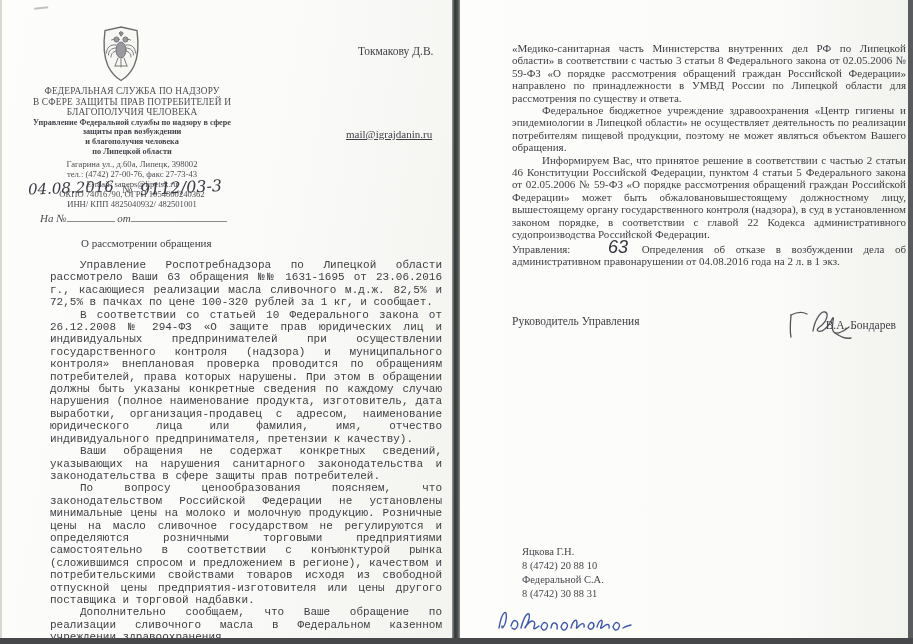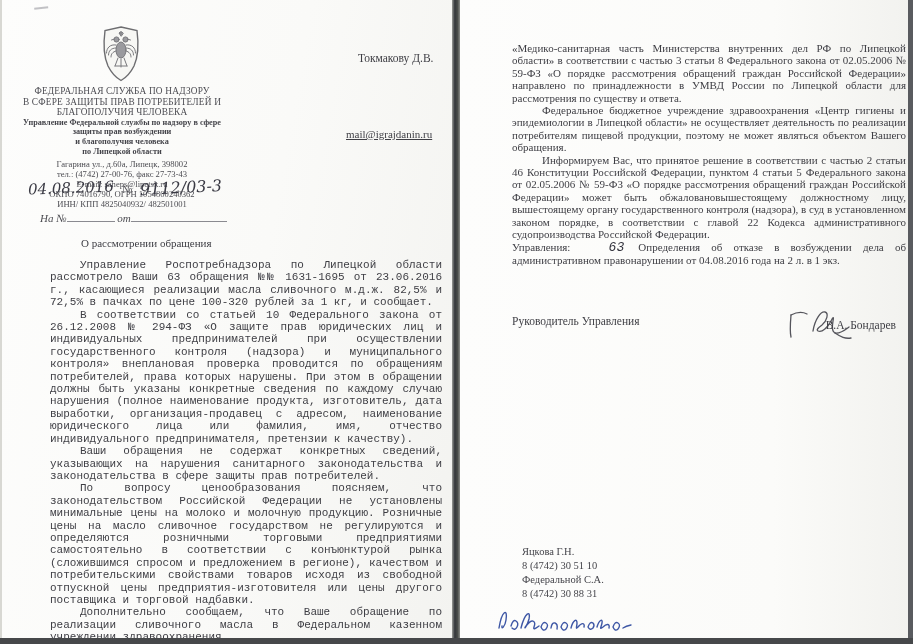--- a/index.html
+++ b/index.html
@@ -17,47 +17,47 @@
   .bottom-band { position:absolute; left:0; bottom:0; width:913px; height:6px; background:#46484a; }
   .right-band { position:absolute; right:0; top:0; width:5px; height:644px; background:#595b5f; }
   .left-band { position:absolute; left:0; top:0; width:2px; height:644px; background:#d8d8d3; }
 
   .page { position:absolute; top:0; height:644px; }
   .page-left { left:0; width:452px; background:linear-gradient(100deg,#fdfdfc 0%,#fafaf8 55%,#f3f3f0 100%); }
   .page-right { left:460px; width:448px; background:linear-gradient(90deg,#fdfdfc 0%,#fbfbf9 70%,#f2f2ef 100%); }
 
   
   .emblem { position:absolute; left:101px; top:26px; }
-  .letterhead { position:absolute; left:2px; top:86px; width:240px; text-align:center; color:#4c4c52; }
+  .letterhead { position:absolute; left:2px; top:86px; width:240px; text-align:center; color:#4c4c52;padding-left:10px; }
   .lh-caps { font-size:9.3px; line-height:10.6px; letter-spacing:.2px; }
   .lh-bold { font-weight:bold; font-size:8.2px; line-height:9.6px; color:#45454b; }
   .lh-addr { font-size:8.6px; line-height:10px; }
   .lh-gap { height:3px; }
 
   .outgoing { position:absolute; left:28px; top:178px; width:250px; white-space:nowrap; }
   .hand { font-family:"DejaVu Serif", serif; font-style:italic; color:#3a3a44; }
   .outgoing .hand-date { font-size:15px; transform:rotate(-2deg); display:inline-block; }
   .outgoing .no-sign { font-size:11px; color:#4c4c52; padding:0 4px; }
   .outgoing .hand-num { font-size:16px; transform:rotate(-3deg); display:inline-block; }
   .ref-line { position:absolute; left:40px; top:211px; font-size:11px; color:#4c4c52;font-style:italic; }
   .u-line { display:inline-block; border-bottom:1px solid #8a8a90; height:10px; }
 
-  .addressee { position:absolute; left:358px; top:52px; font-size:11.5px; color:#3e3e44; }
+  .addressee { position:absolute; left:358px; top:45px; font-size:11.5px; color:#3e3e44; }
   .email { position:absolute; left:346px; top:128px; font-size:11px; color:#3e3e44; text-decoration:underline; }
 
   
   .subject { position:absolute; left:58px; top:237px; font-size:11px; color:#3e3e44;margin-left:23px; }
   .body-block { position:absolute; font-size:11px; line-height:12.4px; text-align:justify; color:#3e3e44; }
   .body-left { left:50px; top:259px; width:392px;font-family:Liberation Mono, monospace; }
   .body-right { left:52px; top:42px; width:394px; }
   .body-block p { margin:0; }
   .body-block p.ind { text-indent:30px; }
 
   .attachment { margin-top:24px; }
-  .hand-count { font-family:Liberation Mono, monospace; font-style:italic; font-size:13px; color:#33333d; padding:0 3px;margin-left:24px; }
+  .hand-count { font-family:Liberation Sans, sans-serif; font-style:italic; font-size:18px; color:#33333d; padding:0 3px;margin-left:24px; }
 
   .signer-row { position:absolute; left:52px; top:315px; width:394px; font-size:11.5px; color:#3e3e44; }
   .signer-name { position:absolute; right:10px; top:4px; }
   .sig-bondarev { position:absolute; left:275px; top:-18px; }
 
   .contacts { position:absolute; left:62px; top:545px; font-size:10.5px; line-height:14px; color:#45454b; }
   .sig-blue { position:absolute; left:33px; top:600px; }
 
   .scan-mark { position:absolute; left:34px; top:3px; width:14px; height:4px;
     border-bottom:2px solid #9a9aa0; transform:rotate(-6deg); opacity:.6; }
@@ -153,21 +153,21 @@
             <path d="M26 34 C28 22 34 14 38 15 C42 16 40 24 35 28 C31 31 29 33 31 34 C35 36 41 30 44 24 C46 20 47 19 46 24 C45 30 45 35 48 36 C53 37 58 33 62 30"></path>
             <path d="M48 36 C54 40 58 42 64 41"></path>
           </g>
         </svg>
       </span>
       <span class="signer-name">В.А. Бондарев</span>
     </div>
 
     <div class="contacts">
       <div>Яцкова Г.Н.</div>
-      <div>8 (4742) 30 51 10</div>
+      <div>8 (4742) 20 88 10</div>
       <div>Федеральной С.А.</div>
       <div>8 (4742) 30 88 31</div>
     </div>
 
     <div class="sig-blue">
       <svg width="160" height="38" viewBox="0 0 160 38">
         <g stroke="#3e57a5" stroke-width="1.4" fill="none" stroke-linecap="round">
           <path d="M6 28 C9 10 15 8 13 20 C12 27 8 30 9 26"></path>
           <path d="M18 26 q2 -7 5 -5 q3 2 1 6 q-2 4 -5 1"></path>
           <path d="M28 28 C32 12 38 10 36 19 C34 27 30 30 33 26 C40 17 43 22 41 27 C40 30 42 29 46 26"></path>

